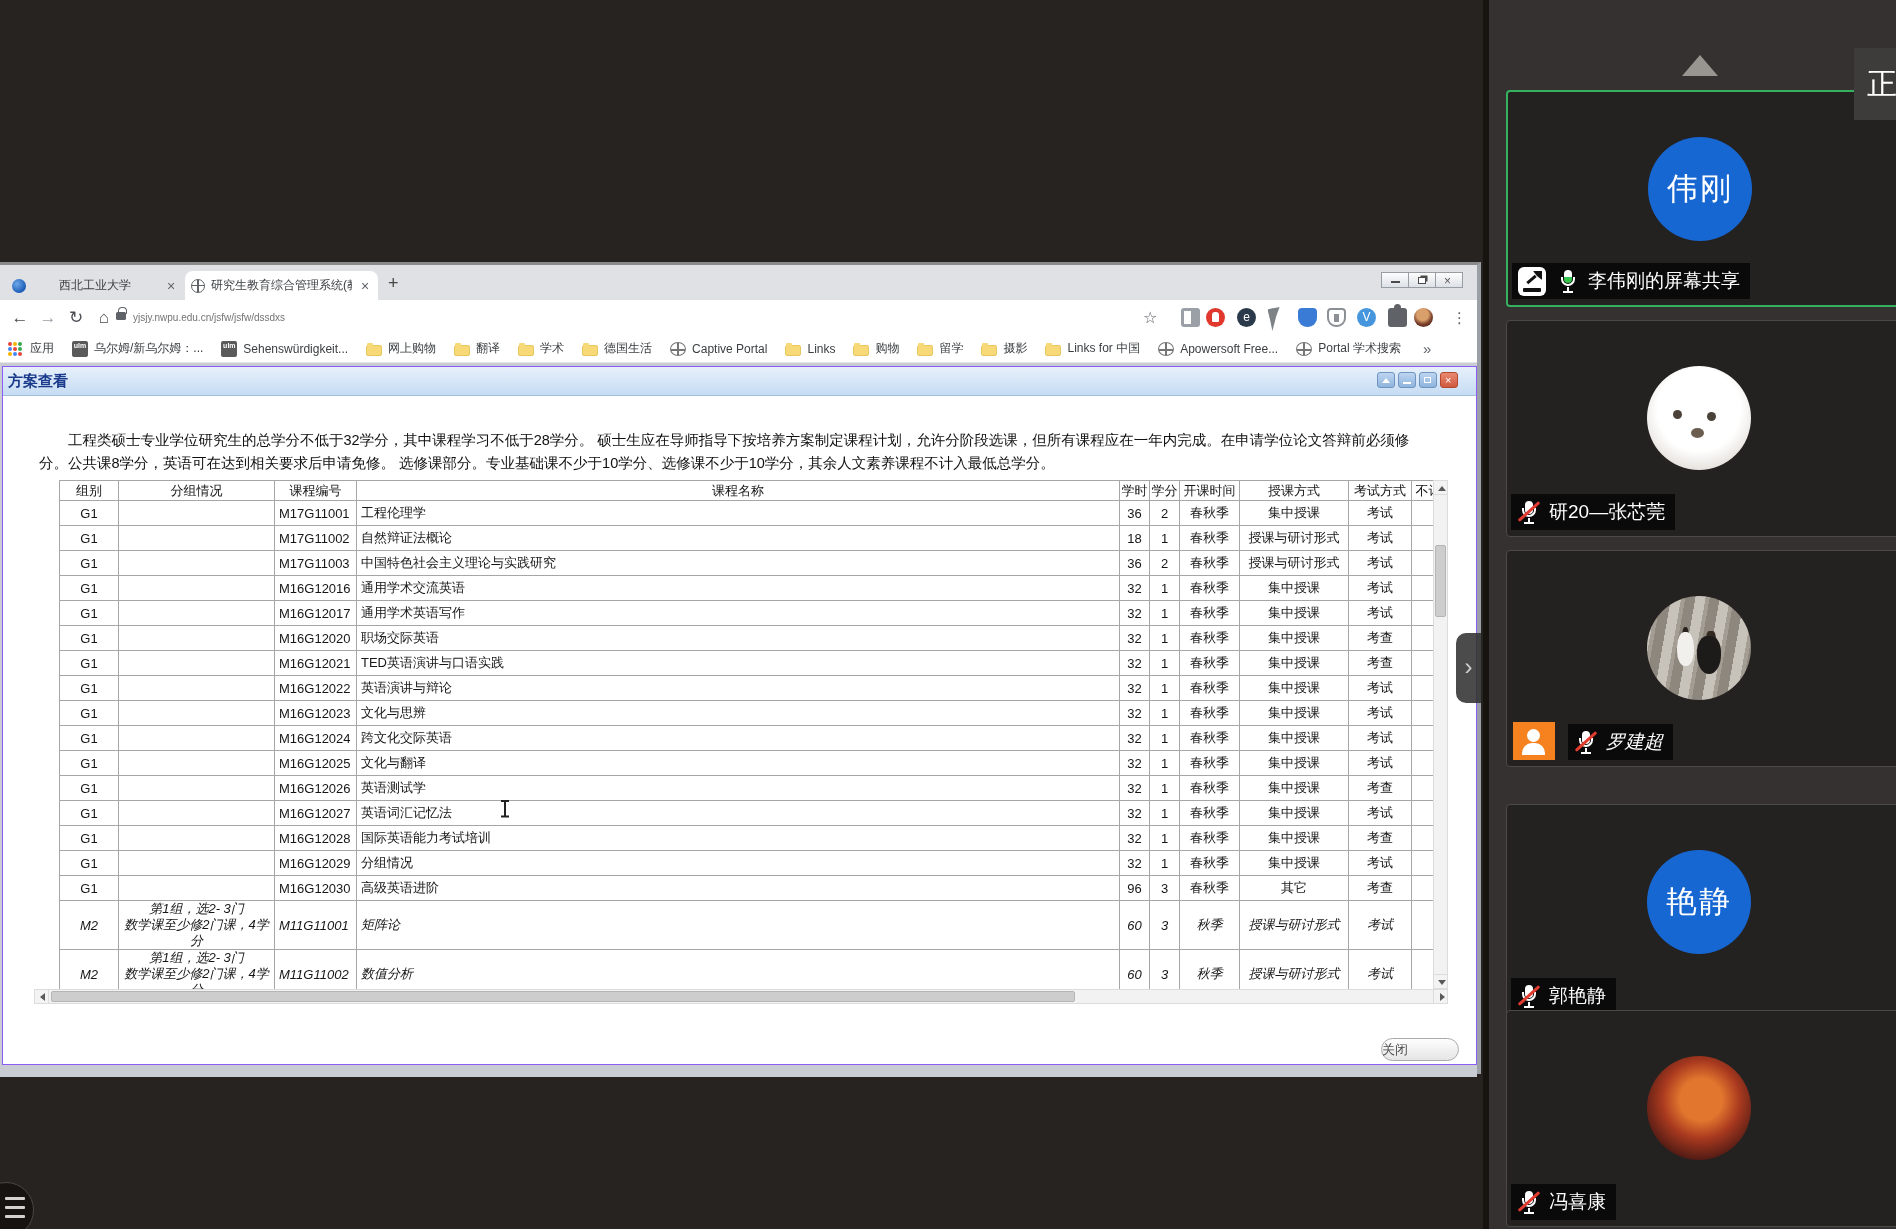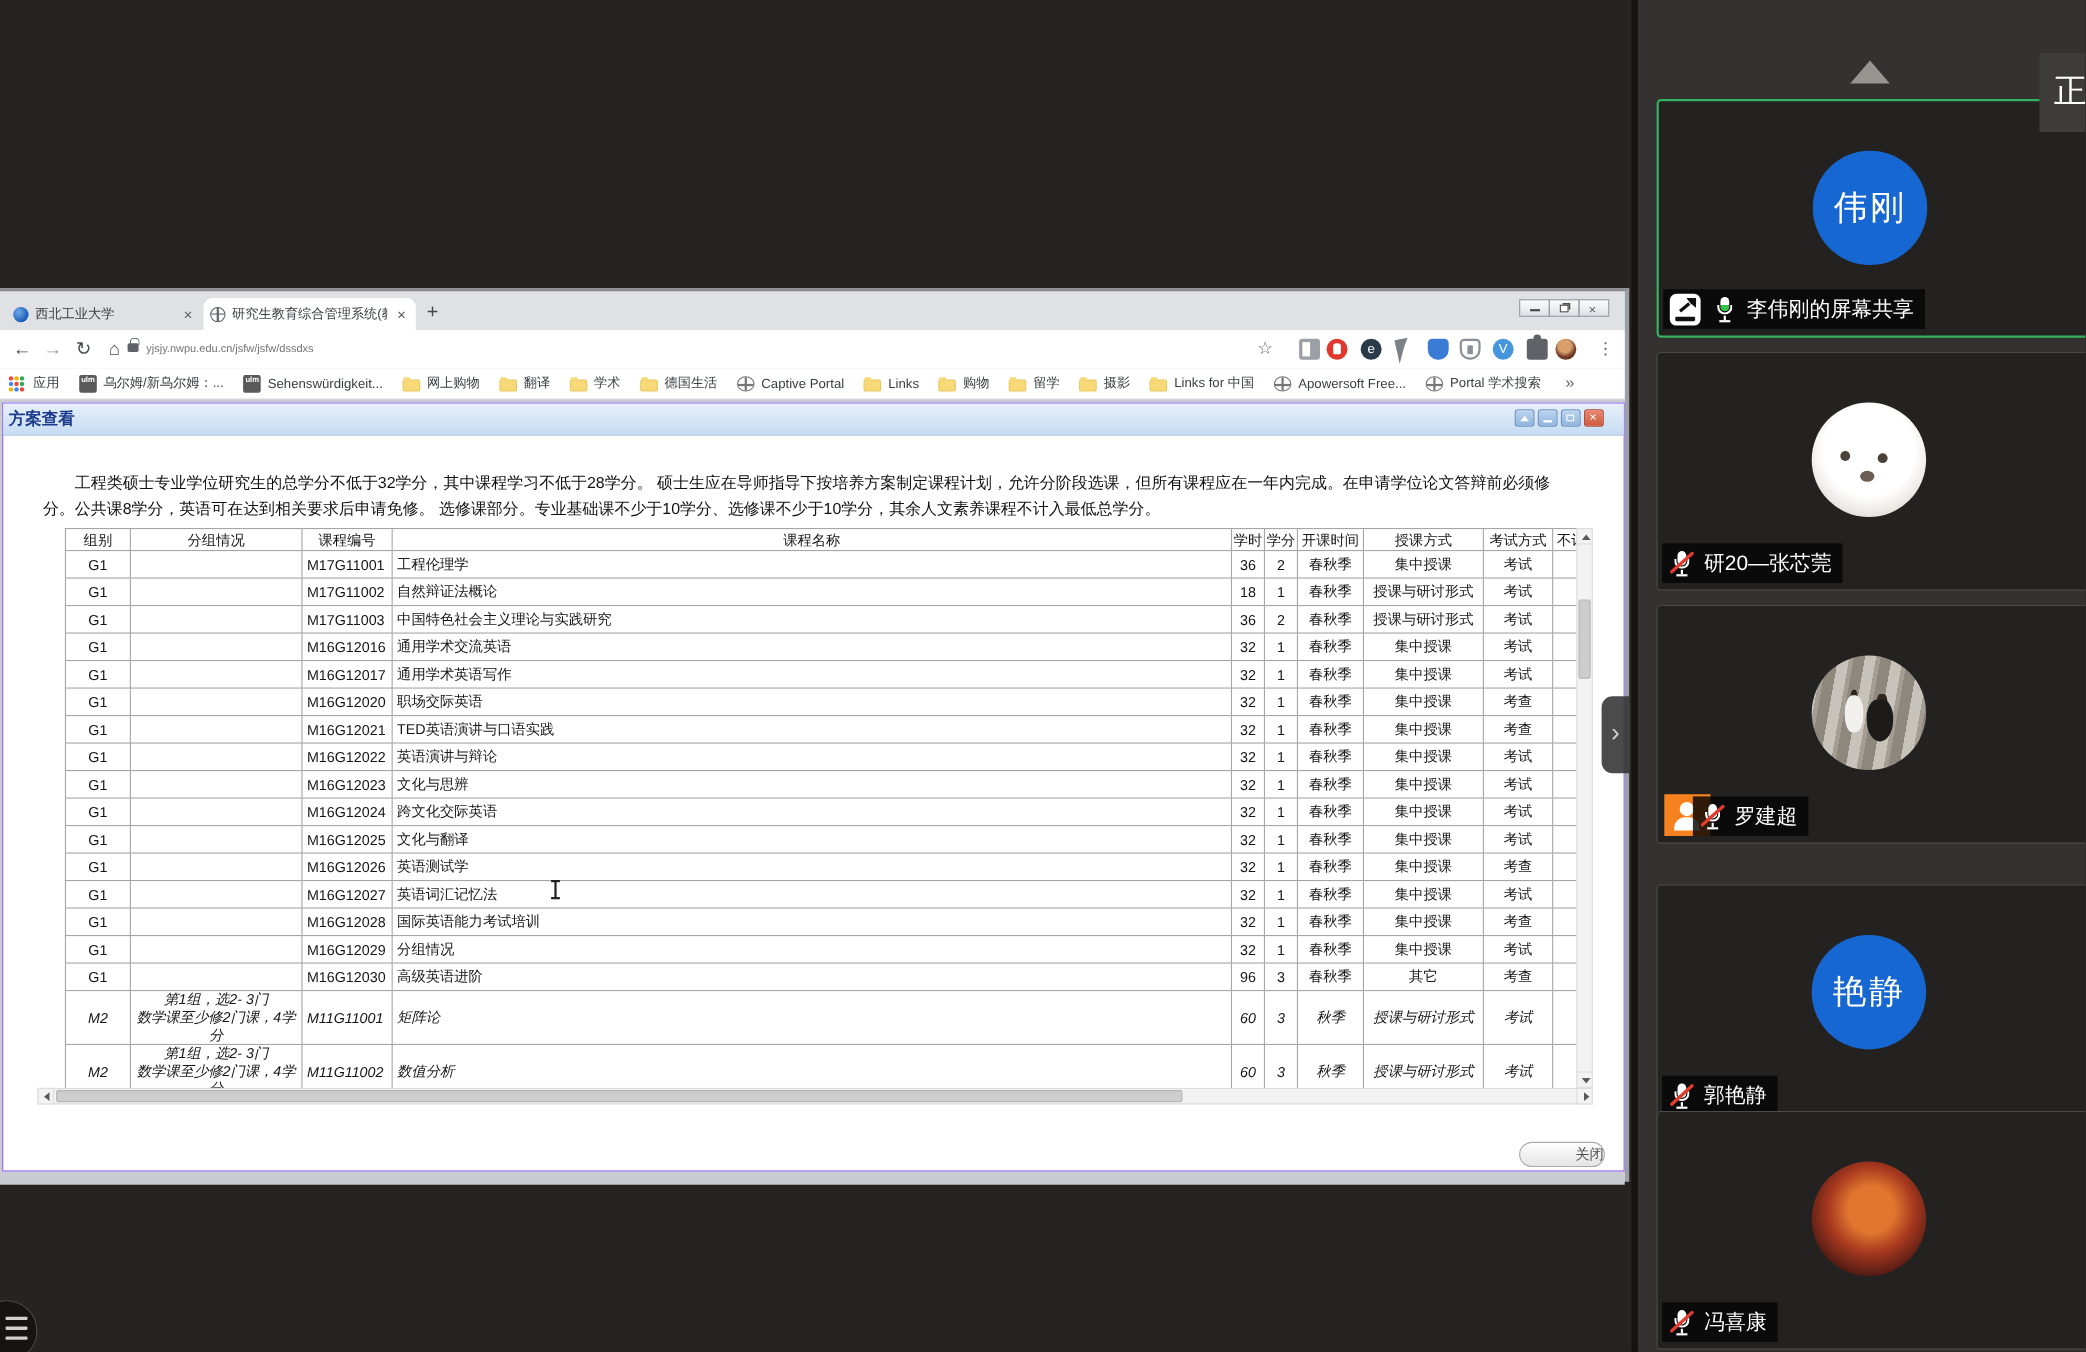--- a/index.html
+++ b/index.html
@@ -5,21 +5,21 @@
   html,body{margin:0;padding:0;background:#111;}
   *{box-sizing:border-box;font-family:"Liberation Sans","DejaVu Sans",sans-serif;}
   #stage{position:relative;width:1896px;height:1229px;overflow:hidden;background:#272320;}
 
   
   #browser{position:absolute;left:0;top:262px;width:1481px;height:812px;background:#dfe1e5;border-top:3px solid #8a8a8a;border-right:4px solid #9aa0a6;}
   #tabbar{position:absolute;left:0;top:0;width:100%;height:35px;background:#dfe1e5;}
   .tab{position:absolute;top:6px;height:29px;display:flex;align-items:center;font-size:12px;color:#3c4043;}
   #tab-1{left:6px;width:178px;padding:0 6px;}
   #tab-2{left:185px;width:193px;background:#fff;border-radius:8px 8px 0 0;padding:0 6px;}
-  .tab .title{white-space:nowrap;overflow:hidden;flex:1;margin:0 6px;}
+  .tab .title{white-space:nowrap;overflow:hidden;flex:1;margin:0 6px;text-align:center;}
   .tab .close-x{color:#5f6368;font-size:14px;width:14px;text-align:center;}
   .favicon-nwpu{width:14px;height:14px;border-radius:50%;background:radial-gradient(circle at 35% 35%,#6ea8e8,#1b5cb8 70%);flex:0 0 14px;}
   .favicon-globe{width:14px;height:14px;border-radius:50%;border:1.5px solid #5f6368;flex:0 0 14px;position:relative;}
   .favicon-globe::before{content:"";position:absolute;left:45%;top:0;bottom:0;width:1.5px;background:#5f6368;}
   .favicon-globe::after{content:"";position:absolute;top:45%;left:0;right:0;height:1.5px;background:#5f6368;}
   #new-tab{position:absolute;left:388px;top:8px;font-size:18px;color:#474747;}
   #win-controls{position:absolute;left:1382px;top:7px;display:flex;}
   .winbtn{width:28px;height:16px;border:1px solid #989ca3;background:linear-gradient(#fdfdfd,#dde1e6);margin-left:-1px;position:relative;}
   .winbtn .g-min{position:absolute;left:9px;bottom:4px;width:9px;height:2px;background:#4a4a4a;}
   .winbtn .g-res{position:absolute;left:9px;top:4px;width:8px;height:7px;border:1.5px solid #4a4a4a;background:#fff;box-shadow:2px -2px 0 -0.5px #4a4a4a;}
@@ -95,21 +95,21 @@
 
   .sb{position:absolute;background:#f2f2f2;border:1px solid #dcdcdc;}
   .sb-btn{position:absolute;width:15px;height:15px;background:#f3f3f3;border:1px solid #dcdcdc;}
   .sb-btn i{position:absolute;left:4px;top:5px;border:4px solid transparent;}
   .sb-btn .up{border-bottom:5px solid #5a5a5a;top:1px;}
   .sb-btn .down{border-top:5px solid #5a5a5a;}
   .sb-btn .left{border-right:5px solid #5a5a5a;left:1px;top:3px;}
   .sb-btn .right{border-left:5px solid #5a5a5a;top:3px;left:6px;}
   .sb-thumb{position:absolute;background:#cdcdcd;border:1px solid #b5b5b5;border-radius:2px;}
 
-  #close-btn{position:absolute;left:1378px;top:671px;width:78px;height:23px;border:1px solid #aaa;border-radius:12px;background:linear-gradient(#fefefe,#e5e5e5);color:#4a4a4a;font-size:13px;text-align:right;line-height:21px;}
+  #close-btn{position:absolute;left:1378px;top:671px;width:78px;height:23px;border:1px solid #aaa;border-radius:12px;background:linear-gradient(#fefefe,#e5e5e5);color:#4a4a4a;font-size:13px;text-align:left;line-height:21px;}
 
   #ibeam{position:absolute;left:500px;top:800px;width:10px;height:17px;}
   #ibeam::before{content:"";position:absolute;left:4px;top:0;width:1.5px;height:17px;background:#222;}
   #ibeam::after{content:"";position:absolute;left:1px;top:0;width:8px;height:1.5px;background:#222;box-shadow:0 15.5px 0 #222;}
 
   #side-handle{position:absolute;left:1456px;top:633px;width:25px;height:70px;background:rgba(50,50,50,.88);border-radius:10px 0 0 10px;color:#cfcfcf;font-size:24px;text-align:center;line-height:68px;}
 
   
   #sidebar{position:absolute;left:1483px;top:0;width:413px;height:1229px;background:#343130;border-left:6px solid #17140f;}
   #collapse-arrow{position:absolute;left:193px;top:55px;width:0;height:0;border-left:18px solid transparent;border-right:18px solid transparent;border-bottom:21px solid #98948f;}
@@ -133,21 +133,21 @@
   .mic .stem{position:absolute;left:11px;top:19px;width:2px;height:4px;background:#fff;}
   .mic .foot{position:absolute;left:7px;top:23px;width:10px;height:2px;background:#fff;}
   .mic.muted::after{content:"";position:absolute;left:-2px;top:11px;width:28px;height:3px;background:#e23b30;transform:rotate(-42deg);border-radius:2px;}
   .share-badge{position:relative;width:28px;height:29px;background:#fff;border-radius:6px;margin-right:10px;flex:0 0 28px;}
   .share-badge .bar{position:absolute;left:5px;bottom:4px;width:18px;height:3.5px;background:#111;border-radius:1px;}
   .share-badge .stickk{position:absolute;left:8px;top:11px;width:11px;height:3px;background:#111;transform:rotate(-40deg);}
   .share-badge .head{position:absolute;left:15px;top:4px;width:0;height:0;border-left:4px solid transparent;border-bottom:4px solid transparent;border-top:5px solid #111;border-right:5px solid #111;border-radius:1px;}
   .orange-badge{position:absolute;left:6px;bottom:6px;width:42px;height:38px;background:#f5821f;}
   .orange-badge::before{content:"";position:absolute;left:14px;top:7px;width:13px;height:13px;border-radius:50%;background:#fff;}
   .orange-badge::after{content:"";position:absolute;left:9px;top:21px;width:23px;height:12px;border-radius:10px 10px 0 0;background:#fff;}
-  .strip.shift{left:32px;}
+  .strip.shift{left:61px;font-style:italic;}
 
   #toast{position:absolute;left:1854px;top:48px;width:46px;height:72px;background:#3d3c3b;color:#fff;font-size:30px;line-height:72px;padding-left:13px;z-index:40;}
   #corner-icon{position:absolute;left:-22px;top:1182px;width:56px;height:56px;border-radius:50%;background:#161311;border:1px solid #4a4744;}
   #corner-icon i{position:absolute;left:26px;width:20px;height:2.5px;background:#d5d1cc;border-radius:1px;}
 </style>
 </head>
 <body>
 
 <div id="stage">
 

